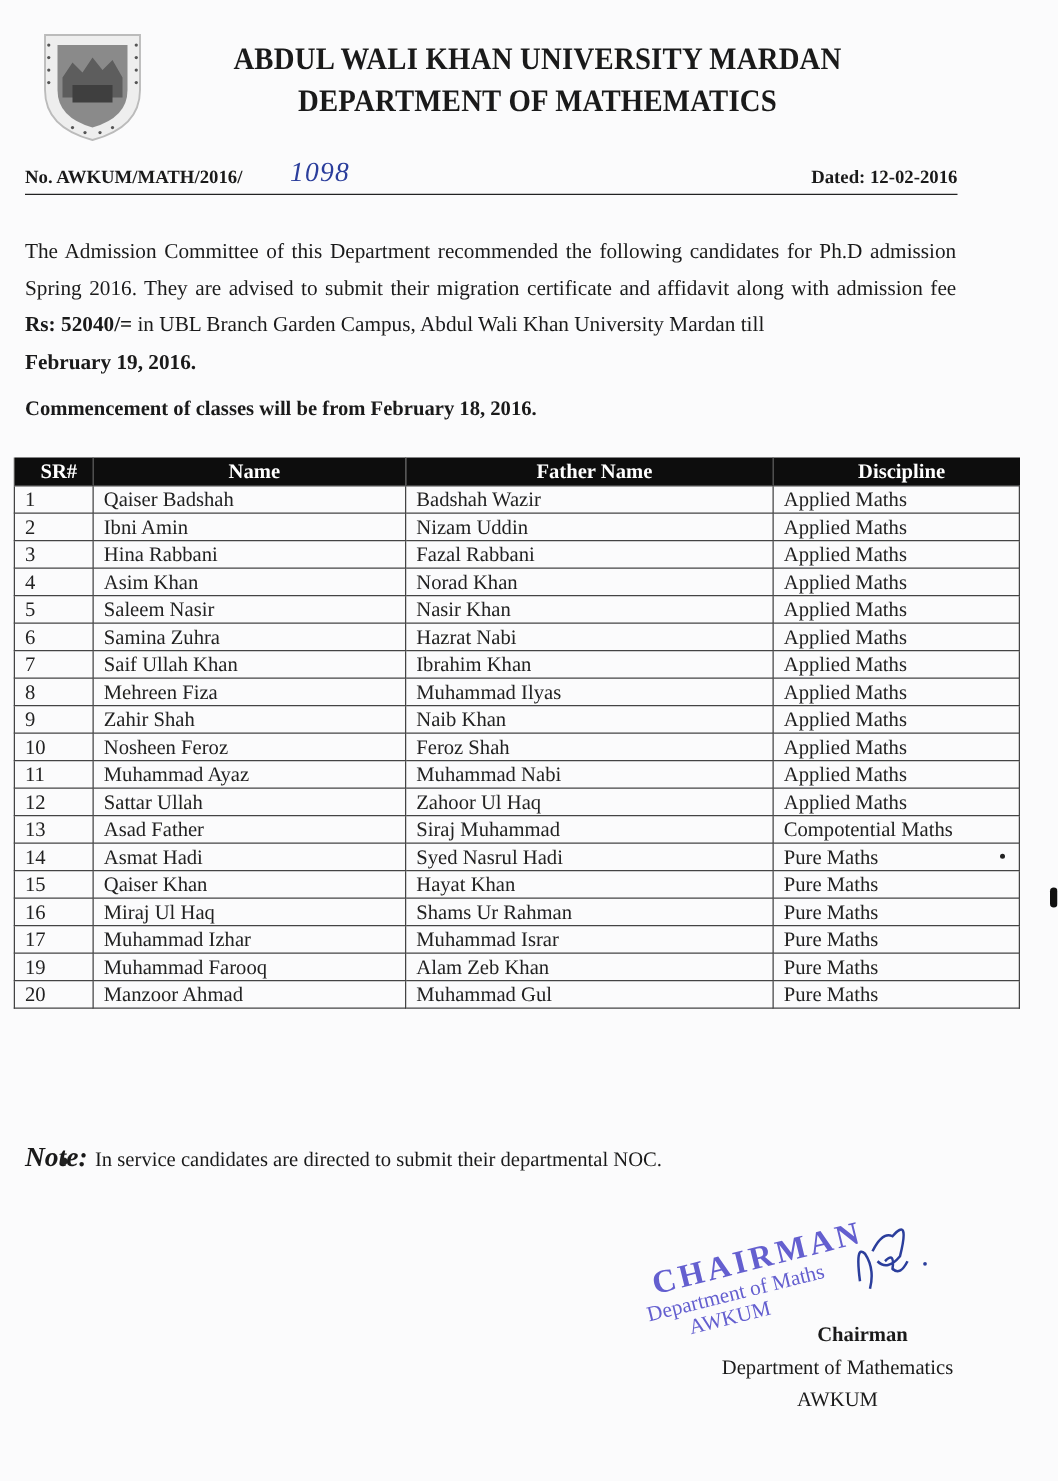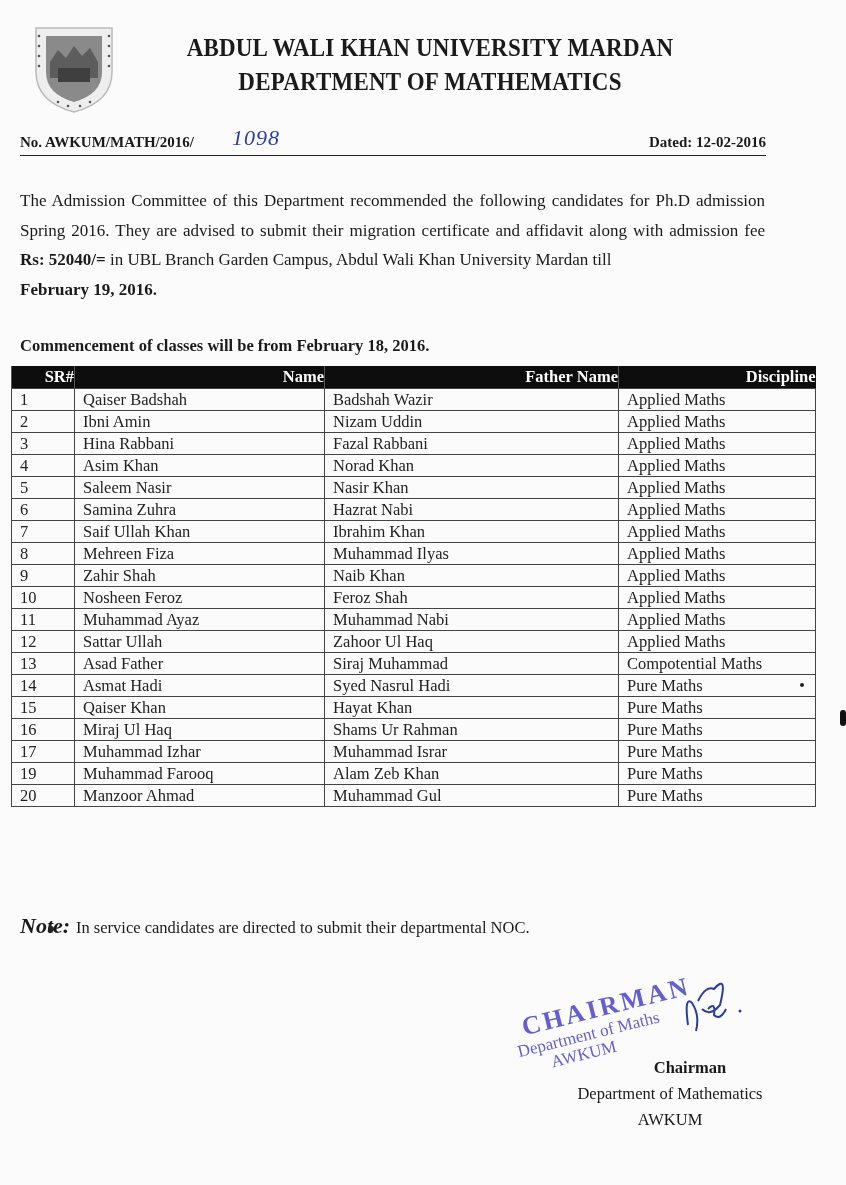--- a/index.html
+++ b/index.html
@@ -10,23 +10,23 @@
     .logo { position: absolute; left: 28px; top: 22px; width: 92px; height: 92px; }
     .hdr { position: absolute; left: 120px; width: 620px; text-align: center; font-weight: bold; font-size: 25px; letter-spacing: 0.2px; transform: scaleX(0.92); transform-origin: center; }
     .hdr1 { top: 34px; }
     .hdr2 { top: 68px; }
     .refline { position: absolute; left: 20px; top: 133px; width: 746px; height: 22px; border-bottom: 1.5px solid #222; }
     .ref { position: absolute; left: 0; top: 1px; font-weight: bold; font-size: 15px; }
     .ref-num { position: absolute; left: 212px; top: -8px; font-family: Liberation Serif, serif; font-style: italic; font-size: 22px; color: #2b3e9c; letter-spacing: 1px; }
     .dated { position: absolute; right: 0; top: 1px; font-weight: bold; font-size: 15px; }
     .para { position: absolute; left: 20px; top: 172px; width: 745px; font-size: 17px; line-height: 29.5px; text-align: justify; margin-top: 14px; }
     .para b { font-weight: bold; }
-    .commence { position: absolute; left: 20px; top: 336px; font-weight: bold; font-size: 16.5px; }
+    .commence { position: absolute; left: 20px; top: 317px; font-weight: bold; font-size: 16.5px; }
     table.list { position: absolute; left: 11px; top: 366px; width: 805px; border-collapse: collapse; font-size: 16.5px; }
-    table.list th { background: #0d0d0d; color: #fff; text-align: right; font-weight: bold; height: 22px; padding: 0 0 0 8px; border-left: 1px solid #555; font-size: 16.5px; }
+    table.list th { background: #0d0d0d; color: #fff; text-align: center; font-weight: bold; height: 22px; padding: 0 0 0 8px; border-left: 1px solid #555; font-size: 16.5px; }
     table.list td { height: 21px; padding: 0 0 0 8px; border: 1px solid #444; line-height: 20px; color: #222; }
     .c1 { width: 54px; } .c2 { width: 241px; } .c3 { width: 285px; }
     .note { position: absolute; left: 20px; top: 913px; font-weight: bold; font-size: 22px; font-style: italic; }
     .bullet { position: absolute; left: 48px; top: 918px; font-size: 16.5px; }
     .bullet .dot { display: inline-block; width: 6px; height: 6px; border-radius: 50%; background: #222; margin-right: 22px; vertical-align: middle; }
     .stamp { position: absolute; left: 505px; top: 1000px; width: 200px; height: 90px; color: #4a44c8; font-weight: bold; transform: rotate(-14deg); transform-origin: left top; opacity: 0.85; }
     .stamp .s1 { position: absolute; left: 10px; top: 16px; font-size: 26px; letter-spacing: 3px; }
     .stamp .s2 { position: absolute; left: 0; top: 44px; font-size: 17px; font-weight: normal; }
     .stamp .s3 { position: absolute; left: 30px; top: 62px; font-size: 17px; font-weight: normal; }
     .sig { position: absolute; left: 680px; top: 965px; width: 70px; height: 70px; }

